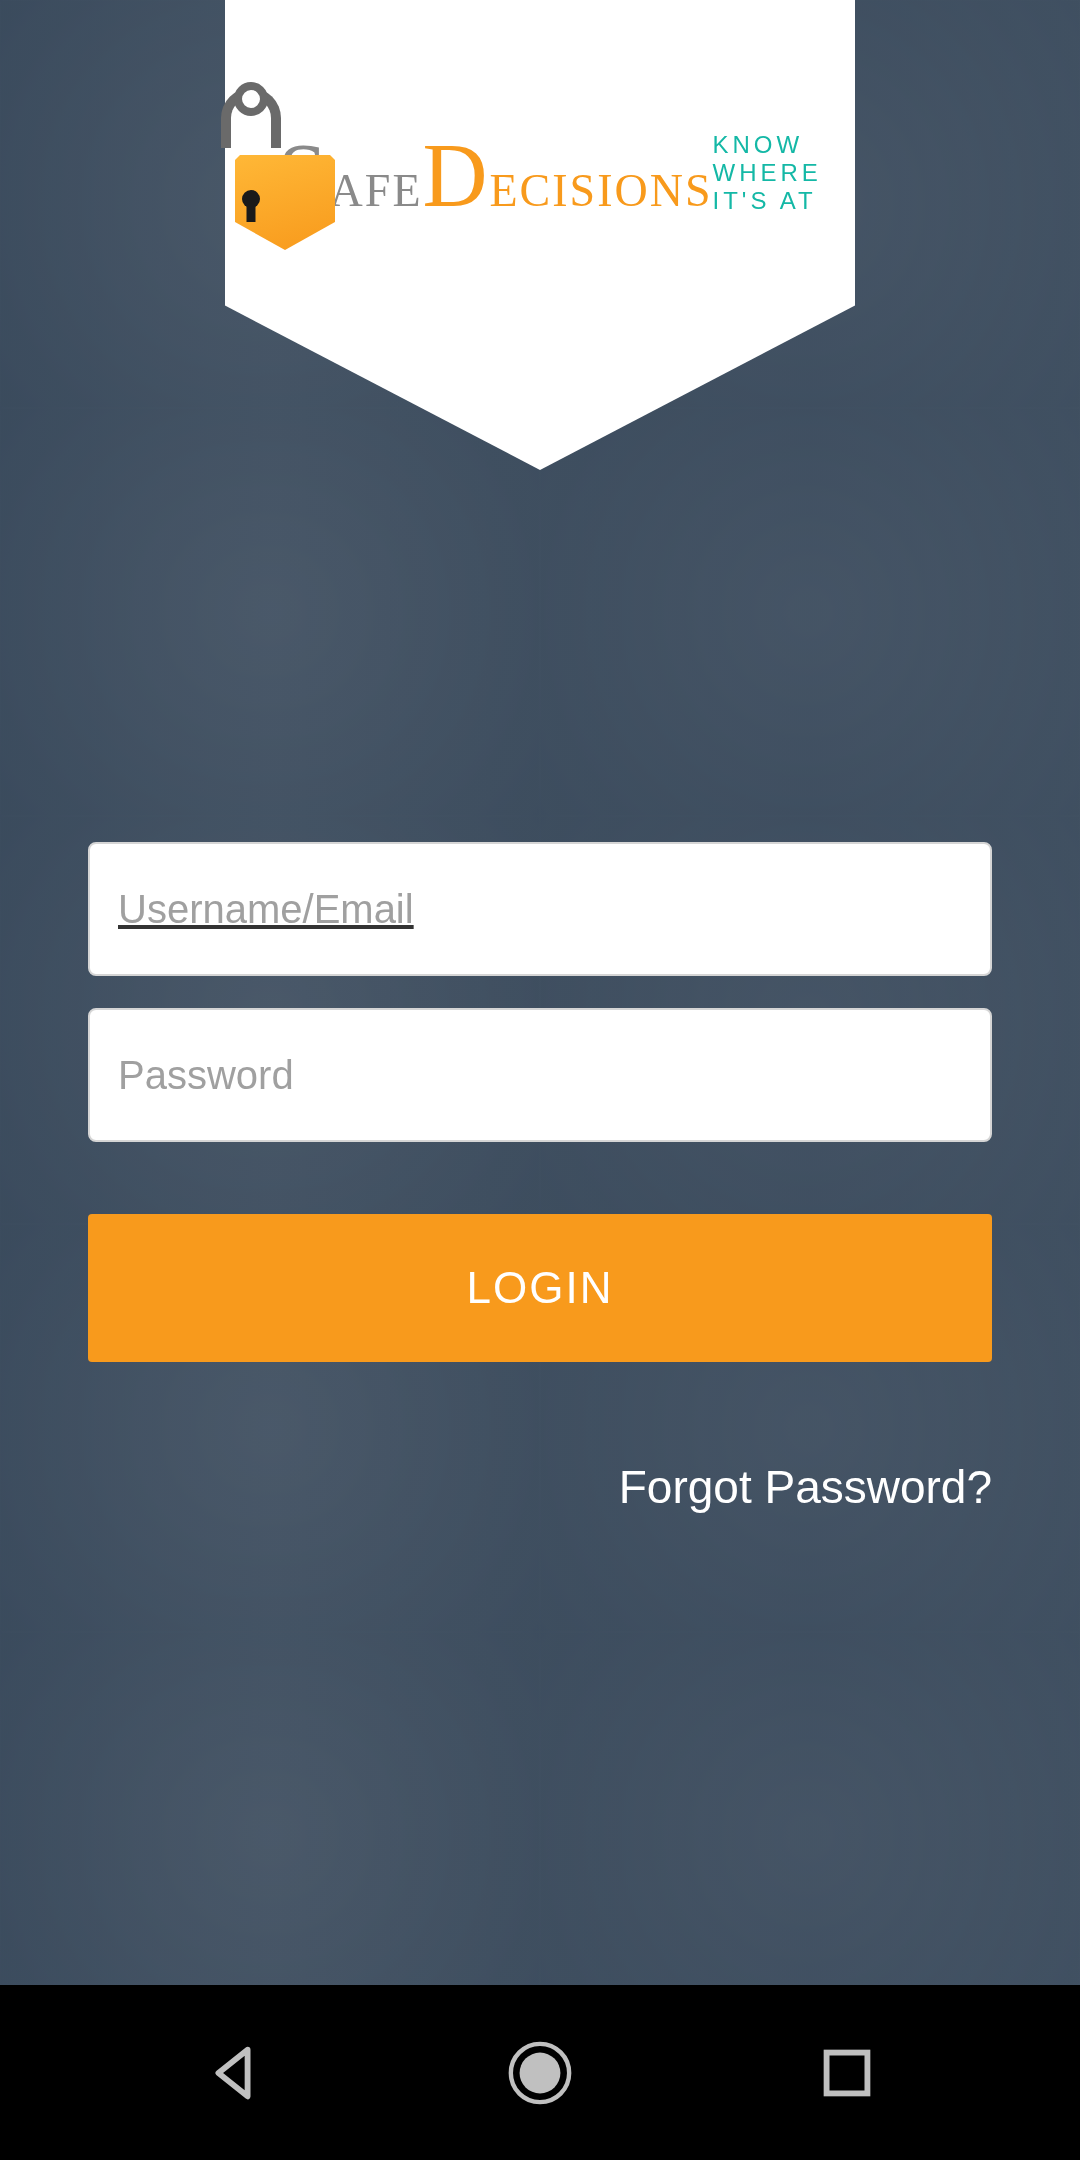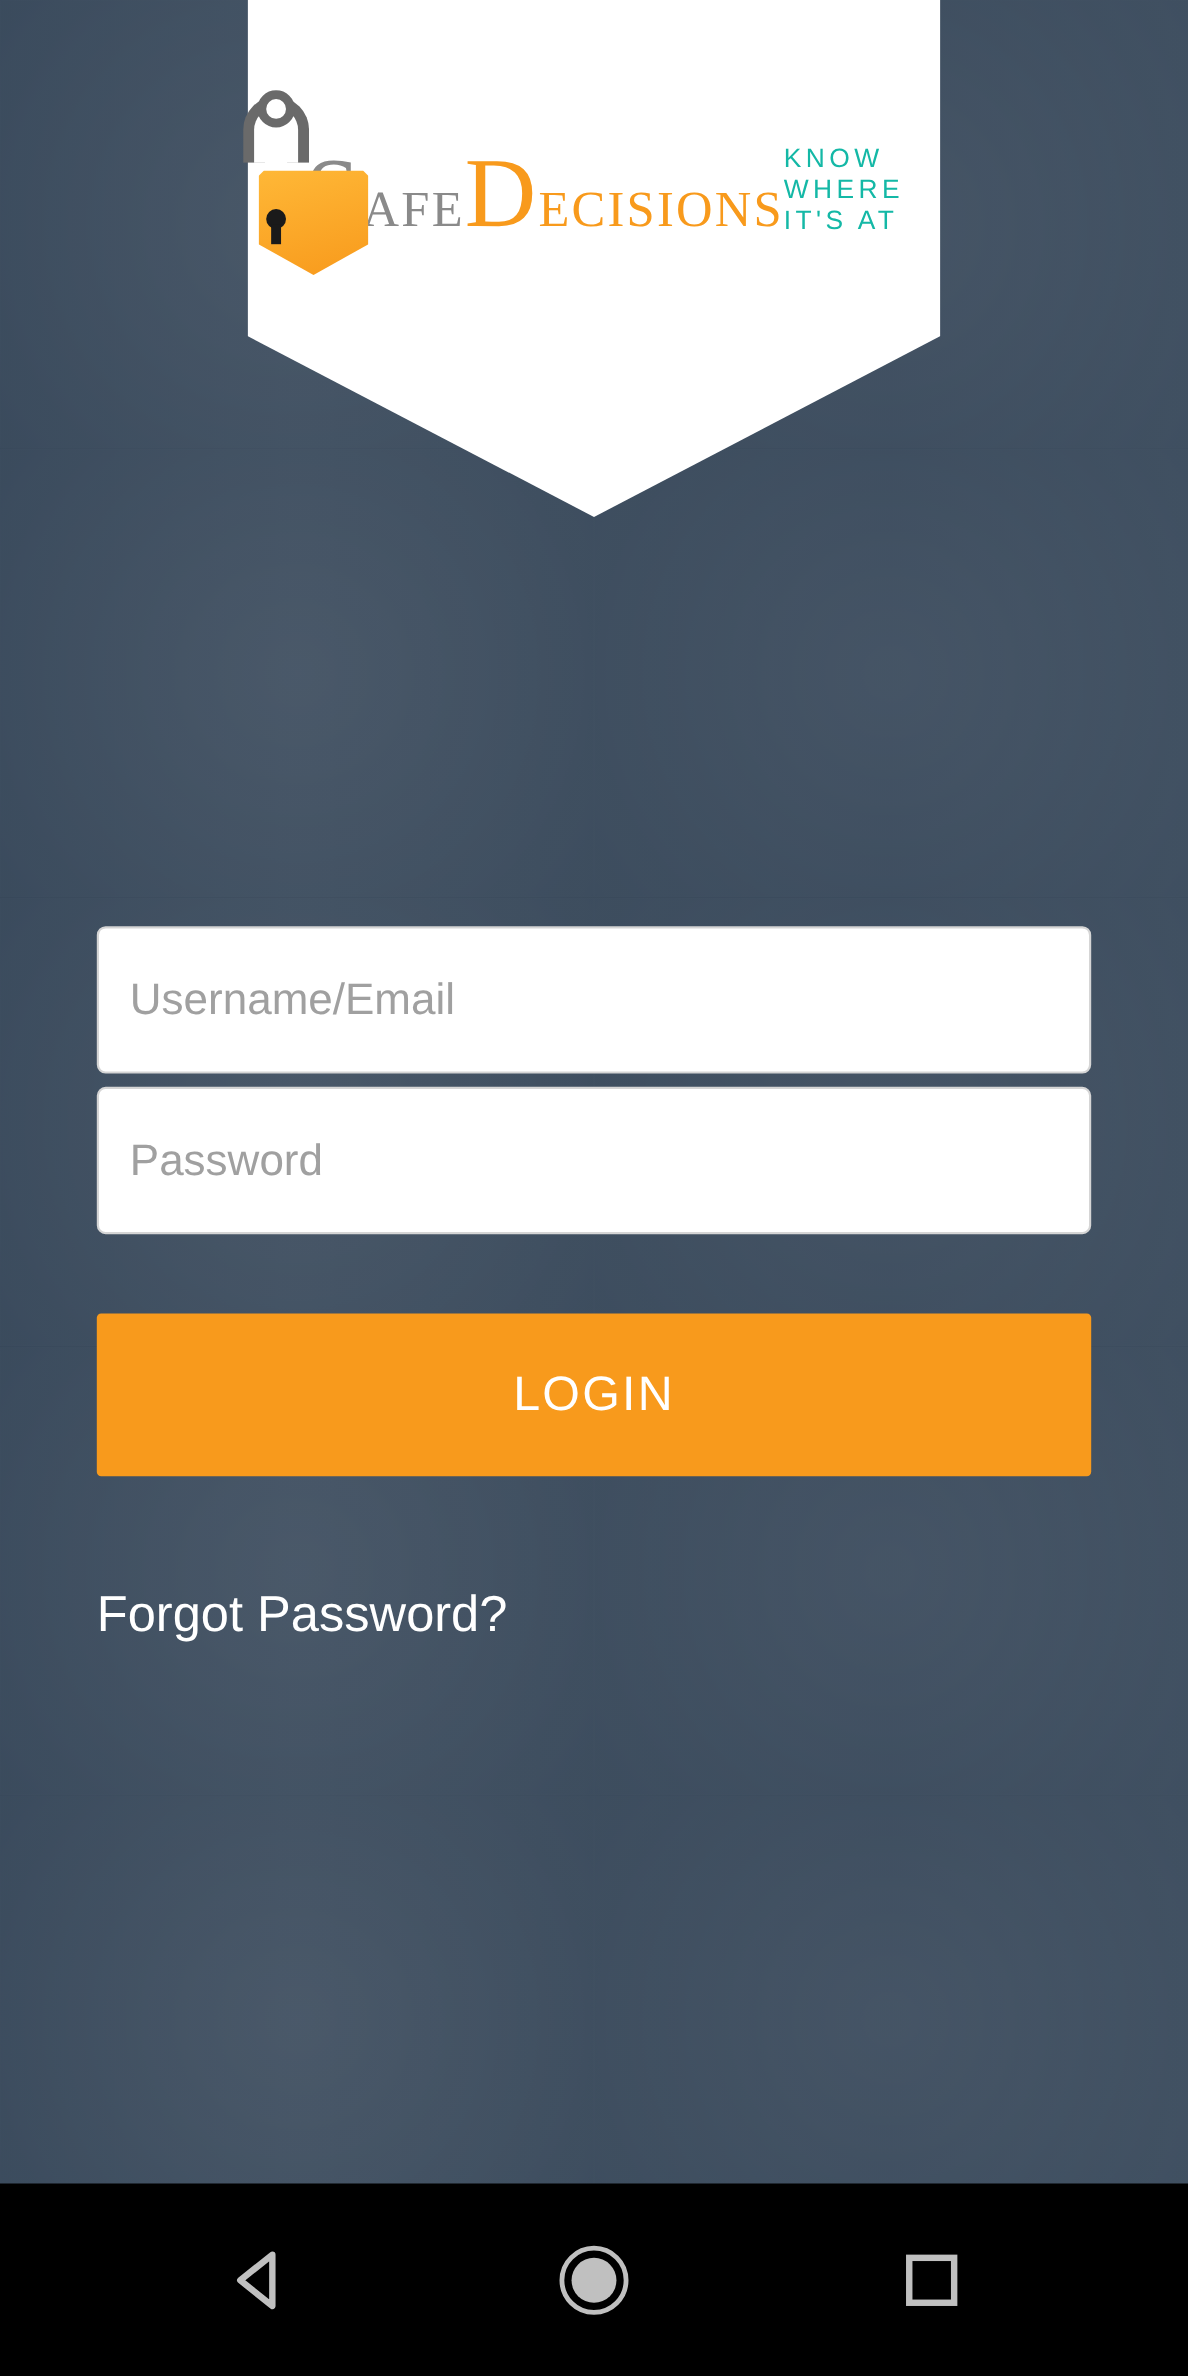--- a/index.html
+++ b/index.html
@@ -173,38 +173,39 @@
       padding: 0 28px;
       font-size: 40px;
       color: #333333;
       outline: none;
       display: block;
     }
     .form-input::placeholder {
       color: #a0a0a0;
     }
     .form-input:first-child {
-      margin-bottom: 12px;
+      margin-bottom: 32px;
+      text-decoration: underline;
     }
     .login-button {
       width: 100%;
       height: 148px;
       background: #f89a1c;
       border: none;
       color: #ffffff;
       font-size: 44px;
       font-weight: 400;
       letter-spacing: 2px;
       margin-top: 72px;
       cursor: pointer;
       border-radius: 4px;
     }
     .forgot-link {
       width: 100%;
-      text-align: left;
+      text-align: right;
       margin-top: 98px;
       color: #ffffff;
       font-size: 46px;
       background: none;
       border: none;
       cursor: pointer;
     }
     .nav-bar {
       position: absolute;
       bottom: 0;

